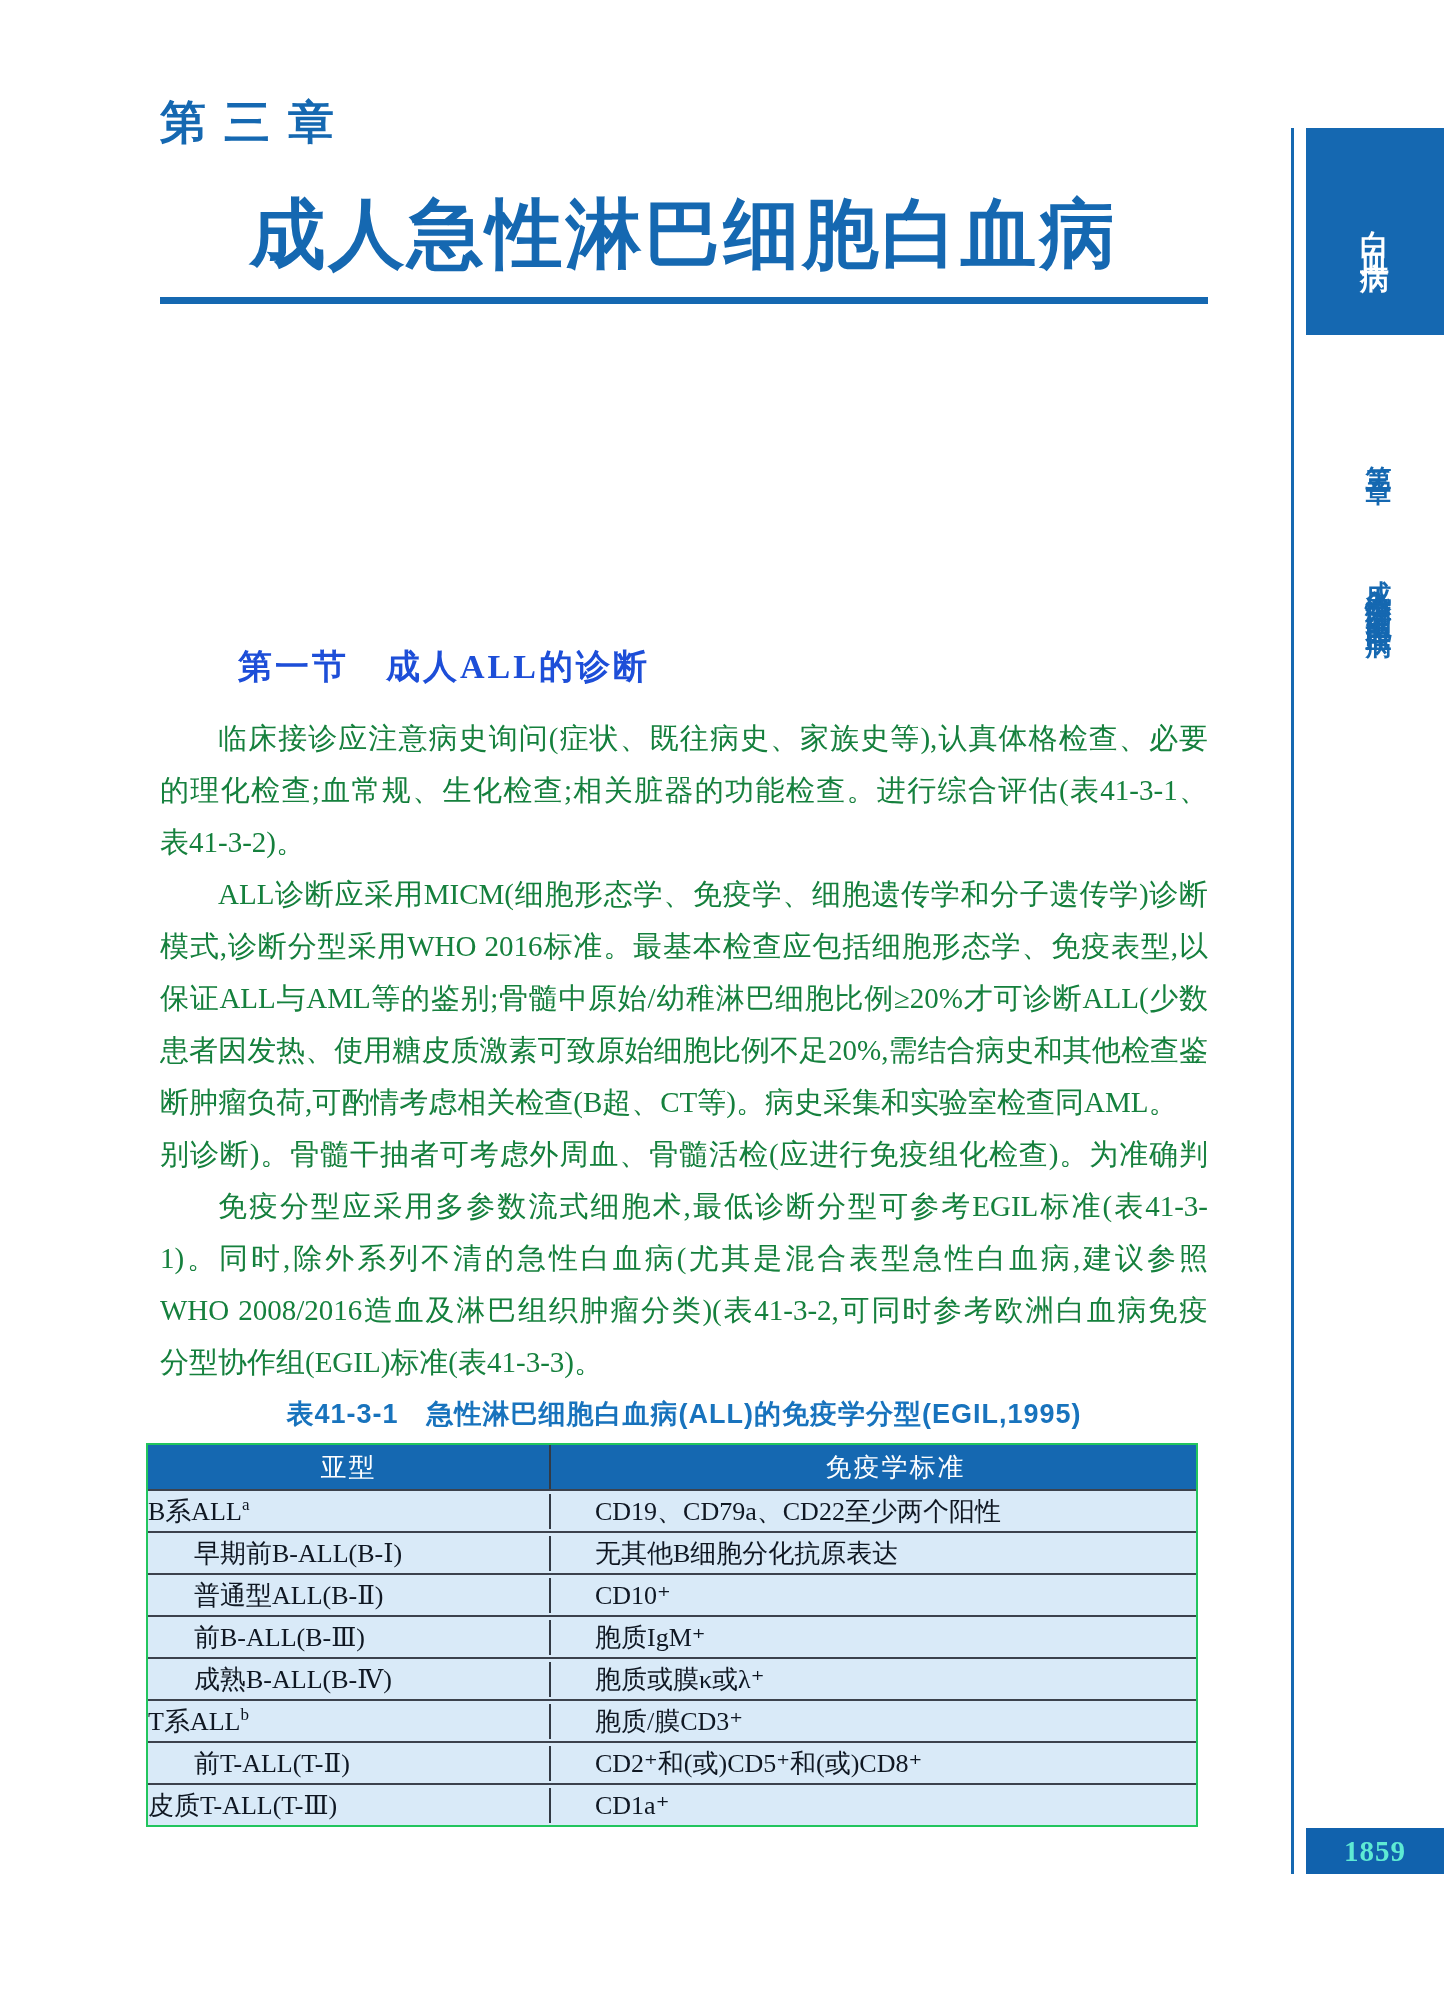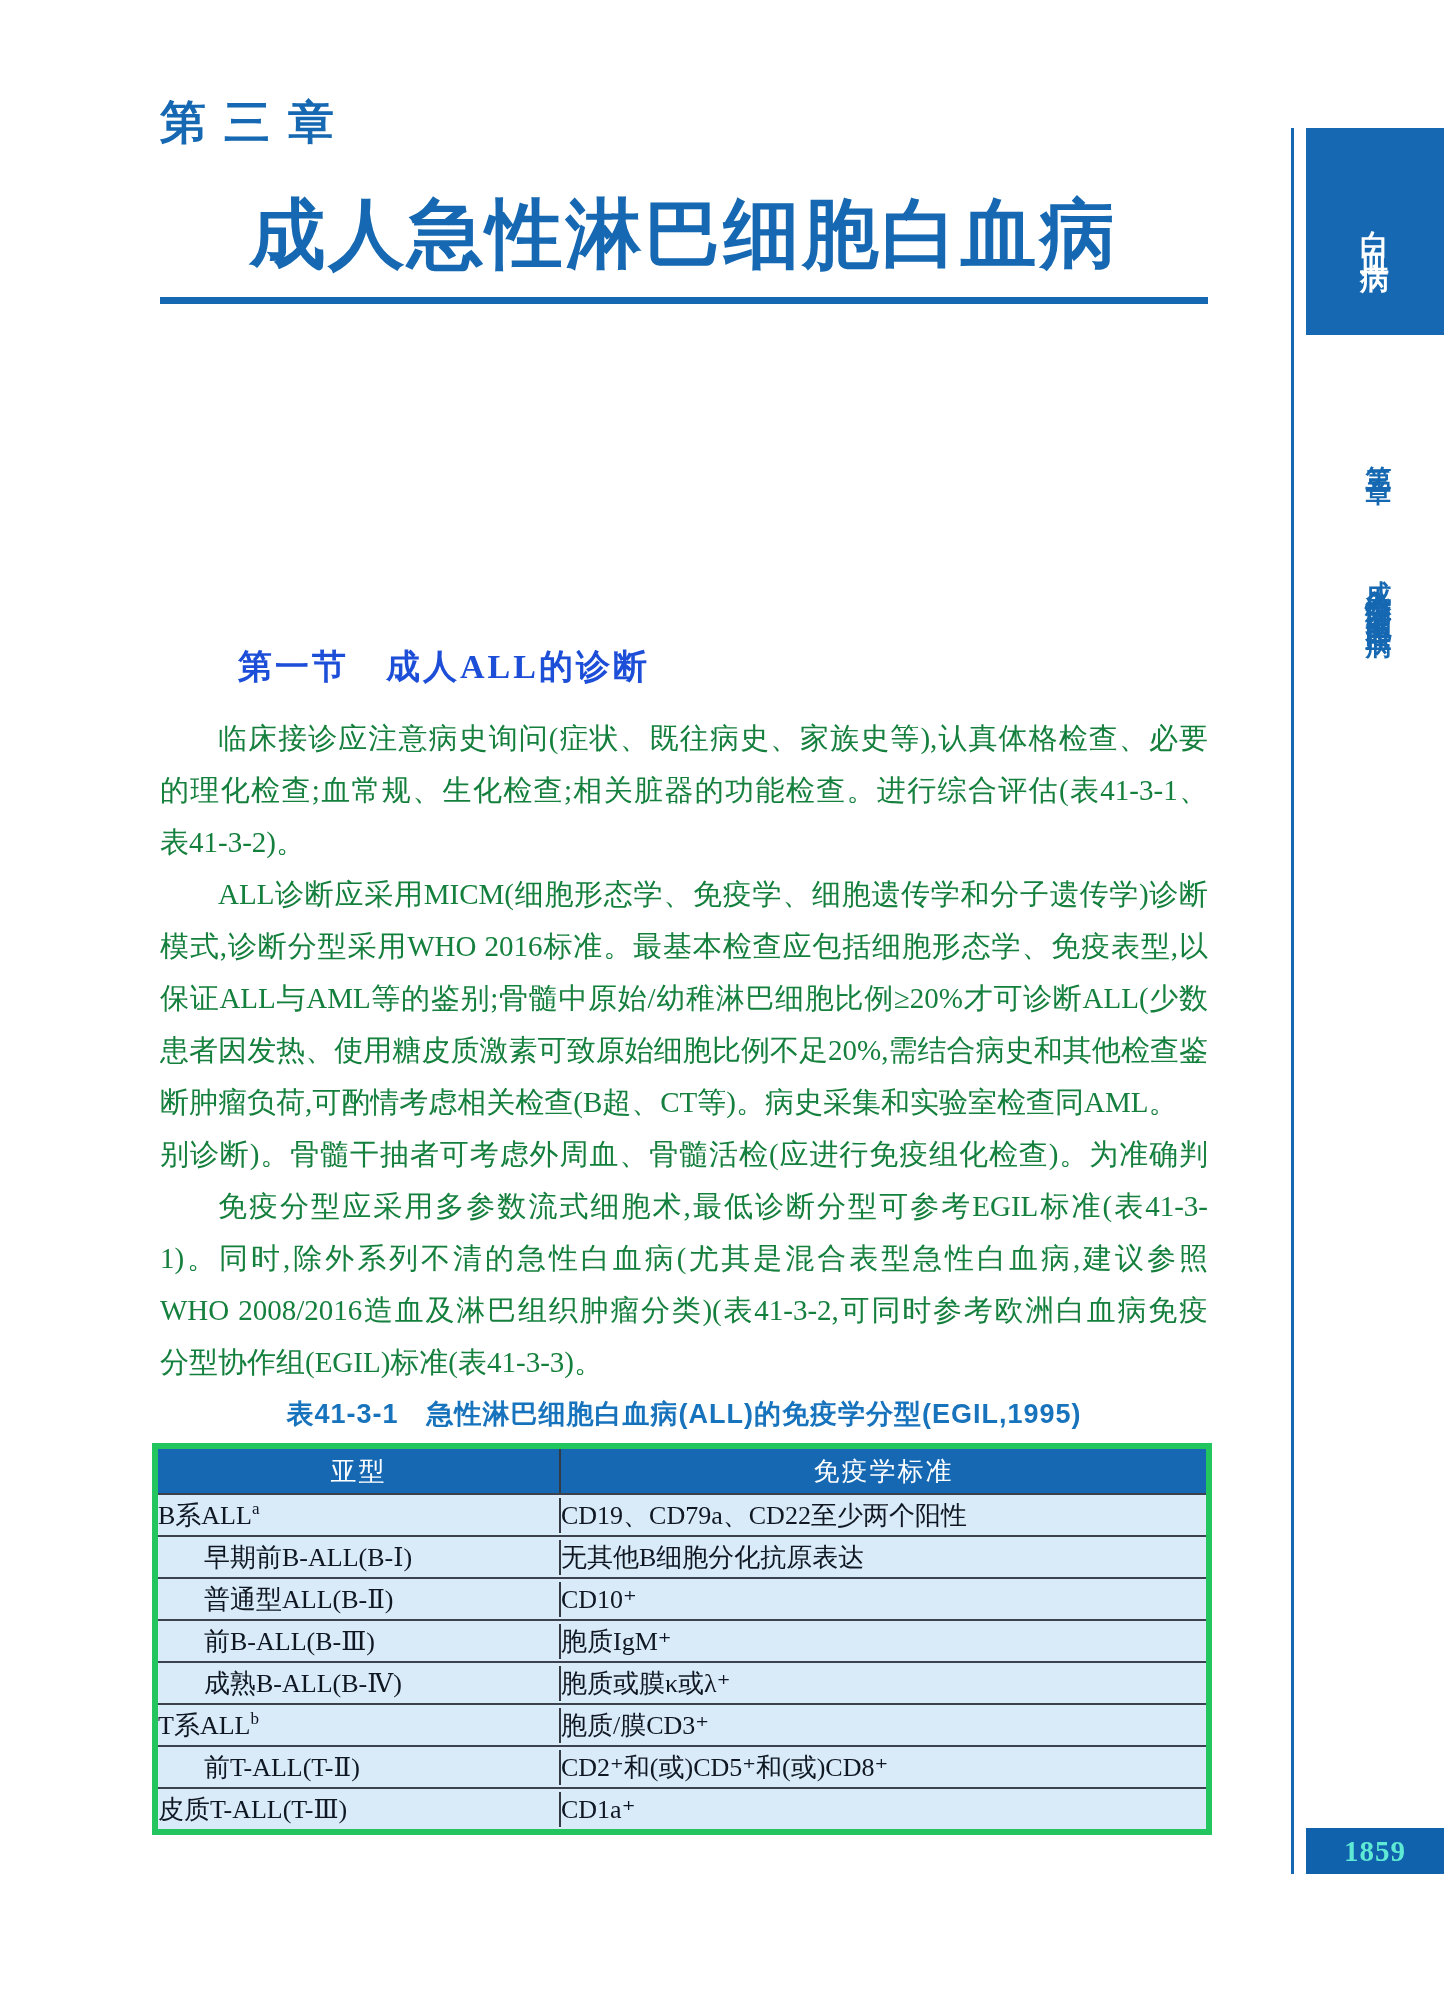--- a/index.html
+++ b/index.html
@@ -44,34 +44,34 @@
   .bline.pend{text-align-last:left;}
   
   .table-title{
     position:absolute;left:160px;top:1396px;width:1048px;
     text-align:center;
     font-family:"Liberation Sans","DejaVu Sans",sans-serif;
     font-weight:bold;font-size:27px;color:#1873bd;letter-spacing:1px;
     white-space:nowrap;
   }
   .egil-table{
-    position:absolute;left:152px;top:1443px;width:1048px;
-    border:6px solid #22c55e;border-collapse:collapse;
+    position:absolute;left:146px;top:1443px;width:1048px;
+    border:2px solid #22c55e;border-collapse:collapse;
     font-size:26px;color:#0f1722;
   }
   .egil-table .hdr{
     display:flex;height:44px;background:#1568b1;color:#ffffff;
     font-family:"Liberation Sans","DejaVu Sans",sans-serif;
     font-size:26px;letter-spacing:2px;
   }
   .egil-table .hdr .c1,.egil-table .row .c1{
     width:403px;flex:0 0 403px;border-right:2px solid #333a44;
     box-sizing:border-box;
   }
-  .egil-table .hdr .c2,.egil-table .row .c2{flex:1 1 auto;box-sizing:border-box;}
+  .egil-table .hdr .c2,.egil-table .row .c2{flex:1 1 auto;box-sizing:border-box;padding-left:44px;}
   .egil-table .hdr .c1,.egil-table .hdr .c2{
     display:flex;align-items:center;justify-content:center;
   }
   .egil-table .row{
     display:flex;height:40px;background:#d9eaf8;border-top:2px solid #3c424d;
     align-items:center;white-space:nowrap;
   }
   .egil-table .row .c1{}
   .egil-table .row.rindent .c1{padding-left:46px;}
   .egil-table .row .c2{}

